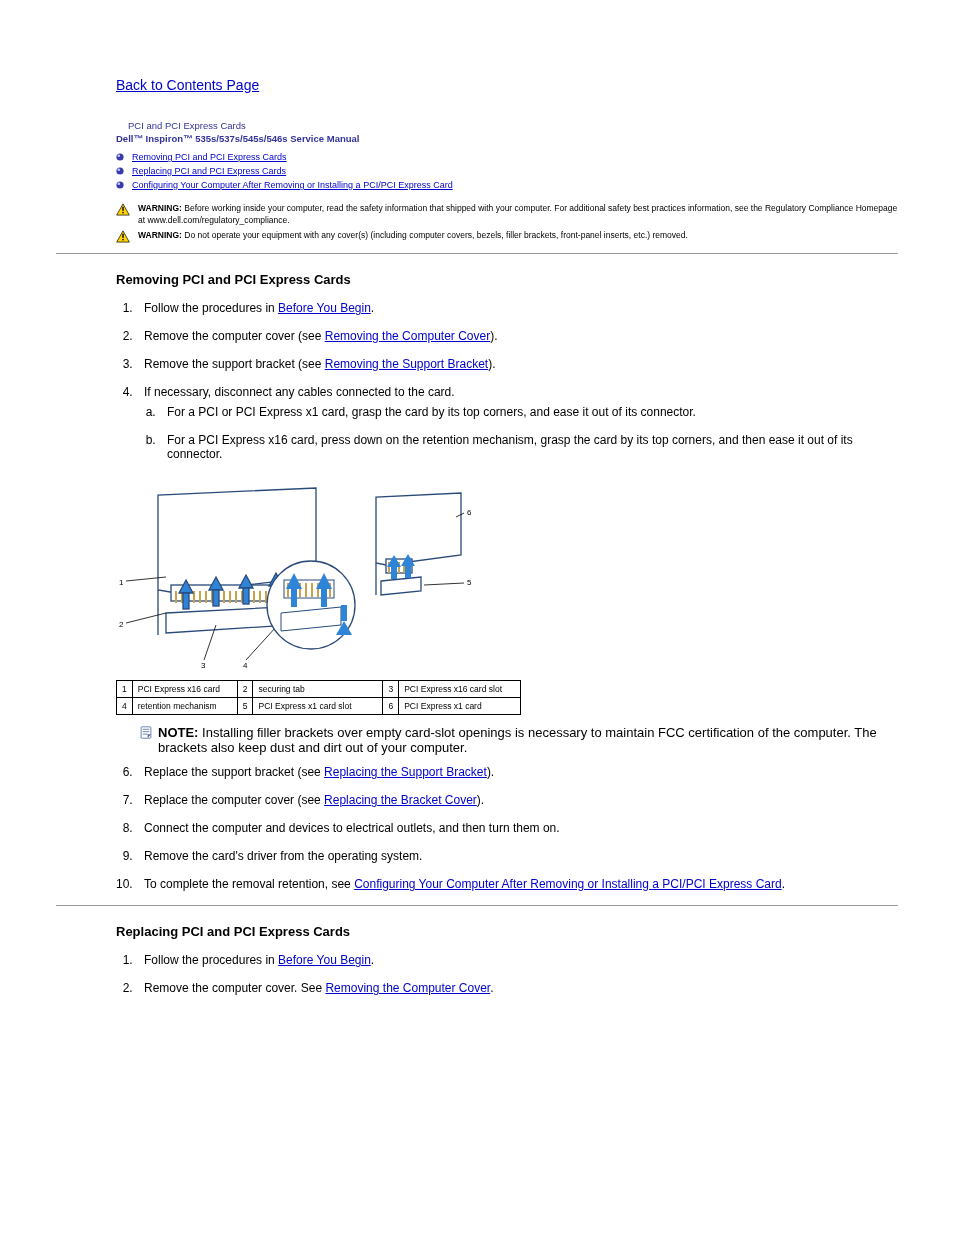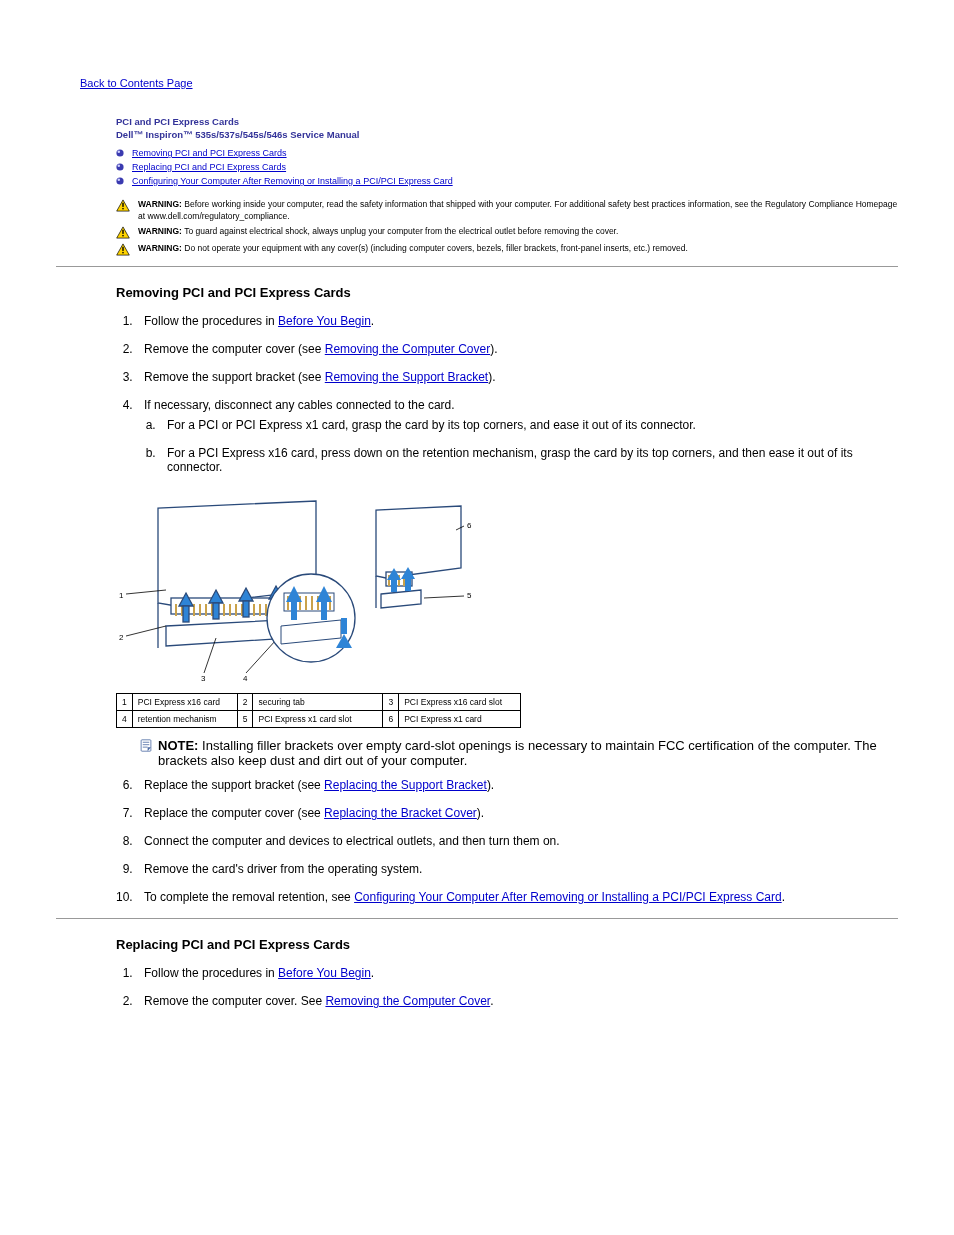--- a/index.html
+++ b/index.html
@@ -1,21 +1,21 @@
 <!DOCTYPE html>
 <html><head>
 <meta charset="utf-8">
 <style>
   * { margin: 0; padding: 0; box-sizing: border-box; }
   body { background: #fff; font-family: Verdana, Arial, sans-serif; font-size: 9px; color: #000; width: 954px; }
   .page { padding: 77px 56px 40px 56px; position: relative; }
-  .back-link { color: #0000cc; font-size: 11px; margin-left: 24px; display: inline-block; }
+  .back-link { color: #0000cc; font-size: 14px; margin-left: 60px; display: inline-block; }
   .spacer-small { height: 27px; }
   .title-bar { margin-left: 60px; margin-bottom: 2px; }
-  .title-bar b { color: #333399; font-size: 9.5px; font-weight: bold; }
+  .title-bar b { color: #333399; font-size: 9.5px; font-weight: normal; margin-left: 12px; }
   .sub-title { color: #333399; font-size: 9.5px; font-weight: bold; margin-left: 60px; }
   .toc { margin-left: 60px; margin-top: 6px; }
   .toc-row { display: flex; align-items: center; gap: 8px; line-height: 14px; }
   .bullet-icon { width: 8px; height: 8px; }
   .toc a { color: #0000cc; text-decoration: underline; font-size: 9px; }
   .warn-block { margin-left: 60px; margin-top: 10px; }
   .warn-row { display: flex; align-items: flex-start; gap: 8px; margin-bottom: 3px; }
   .tri { width: 14px; height: 13px; flex: none; margin-top: 1px; }
   .warn-text { font-size: 8.5px; line-height: 12px; }
   .warn-text .lbl { font-weight: bold; }
@@ -80,28 +80,20 @@
           <rect x="9" y="12.5" width="2" height="2" fill="#000"></rect>
         </svg>
       <div class="warn-text"><span class="lbl">WARNING:</span> <span>Before working inside your computer, read the safety information that shipped with your computer. For additional safety best practices information, see the Regulatory Compliance Homepage at www.dell.com/regulatory_compliance.</span></div>
     </div>
     <div class="warn-row">
       <svg class="tri" viewBox="0 0 20 18">
           <polygon points="10,1 19,17 1,17" fill="#ffd400" stroke="#000" stroke-width="1"></polygon>
           <rect x="9" y="5" width="2" height="6" fill="#000"></rect>
           <rect x="9" y="12.5" width="2" height="2" fill="#000"></rect>
         </svg>
-      <div class="warn-text"><span class="lbl">WARNING:</span> <span>To guard against electrical shock, always unplug your computer from the electrical outlet before removing the cover.</span></div>
-    </div>
-    <div class="warn-row">
-      <svg class="tri" viewBox="0 0 20 18">
-          <polygon points="10,1 19,17 1,17" fill="#ffd400" stroke="#000" stroke-width="1"></polygon>
-          <rect x="9" y="5" width="2" height="6" fill="#000"></rect>
-          <rect x="9" y="12.5" width="2" height="2" fill="#000"></rect>
-        </svg>
       <div class="warn-text"><span class="lbl">WARNING:</span> <span>Do not operate your equipment with any cover(s) (including computer covers, bezels, filler brackets, front-panel inserts, etc.) removed.</span></div>
     </div>
   </div>
 
   <hr class="sep">
 
   <h2 class="section">Removing PCI and PCI Express Cards</h2>
 
   <ol class="steps">
     <li><span>Follow the procedures in </span><a href="#">Before You Begin</a><span>.</span></li>

